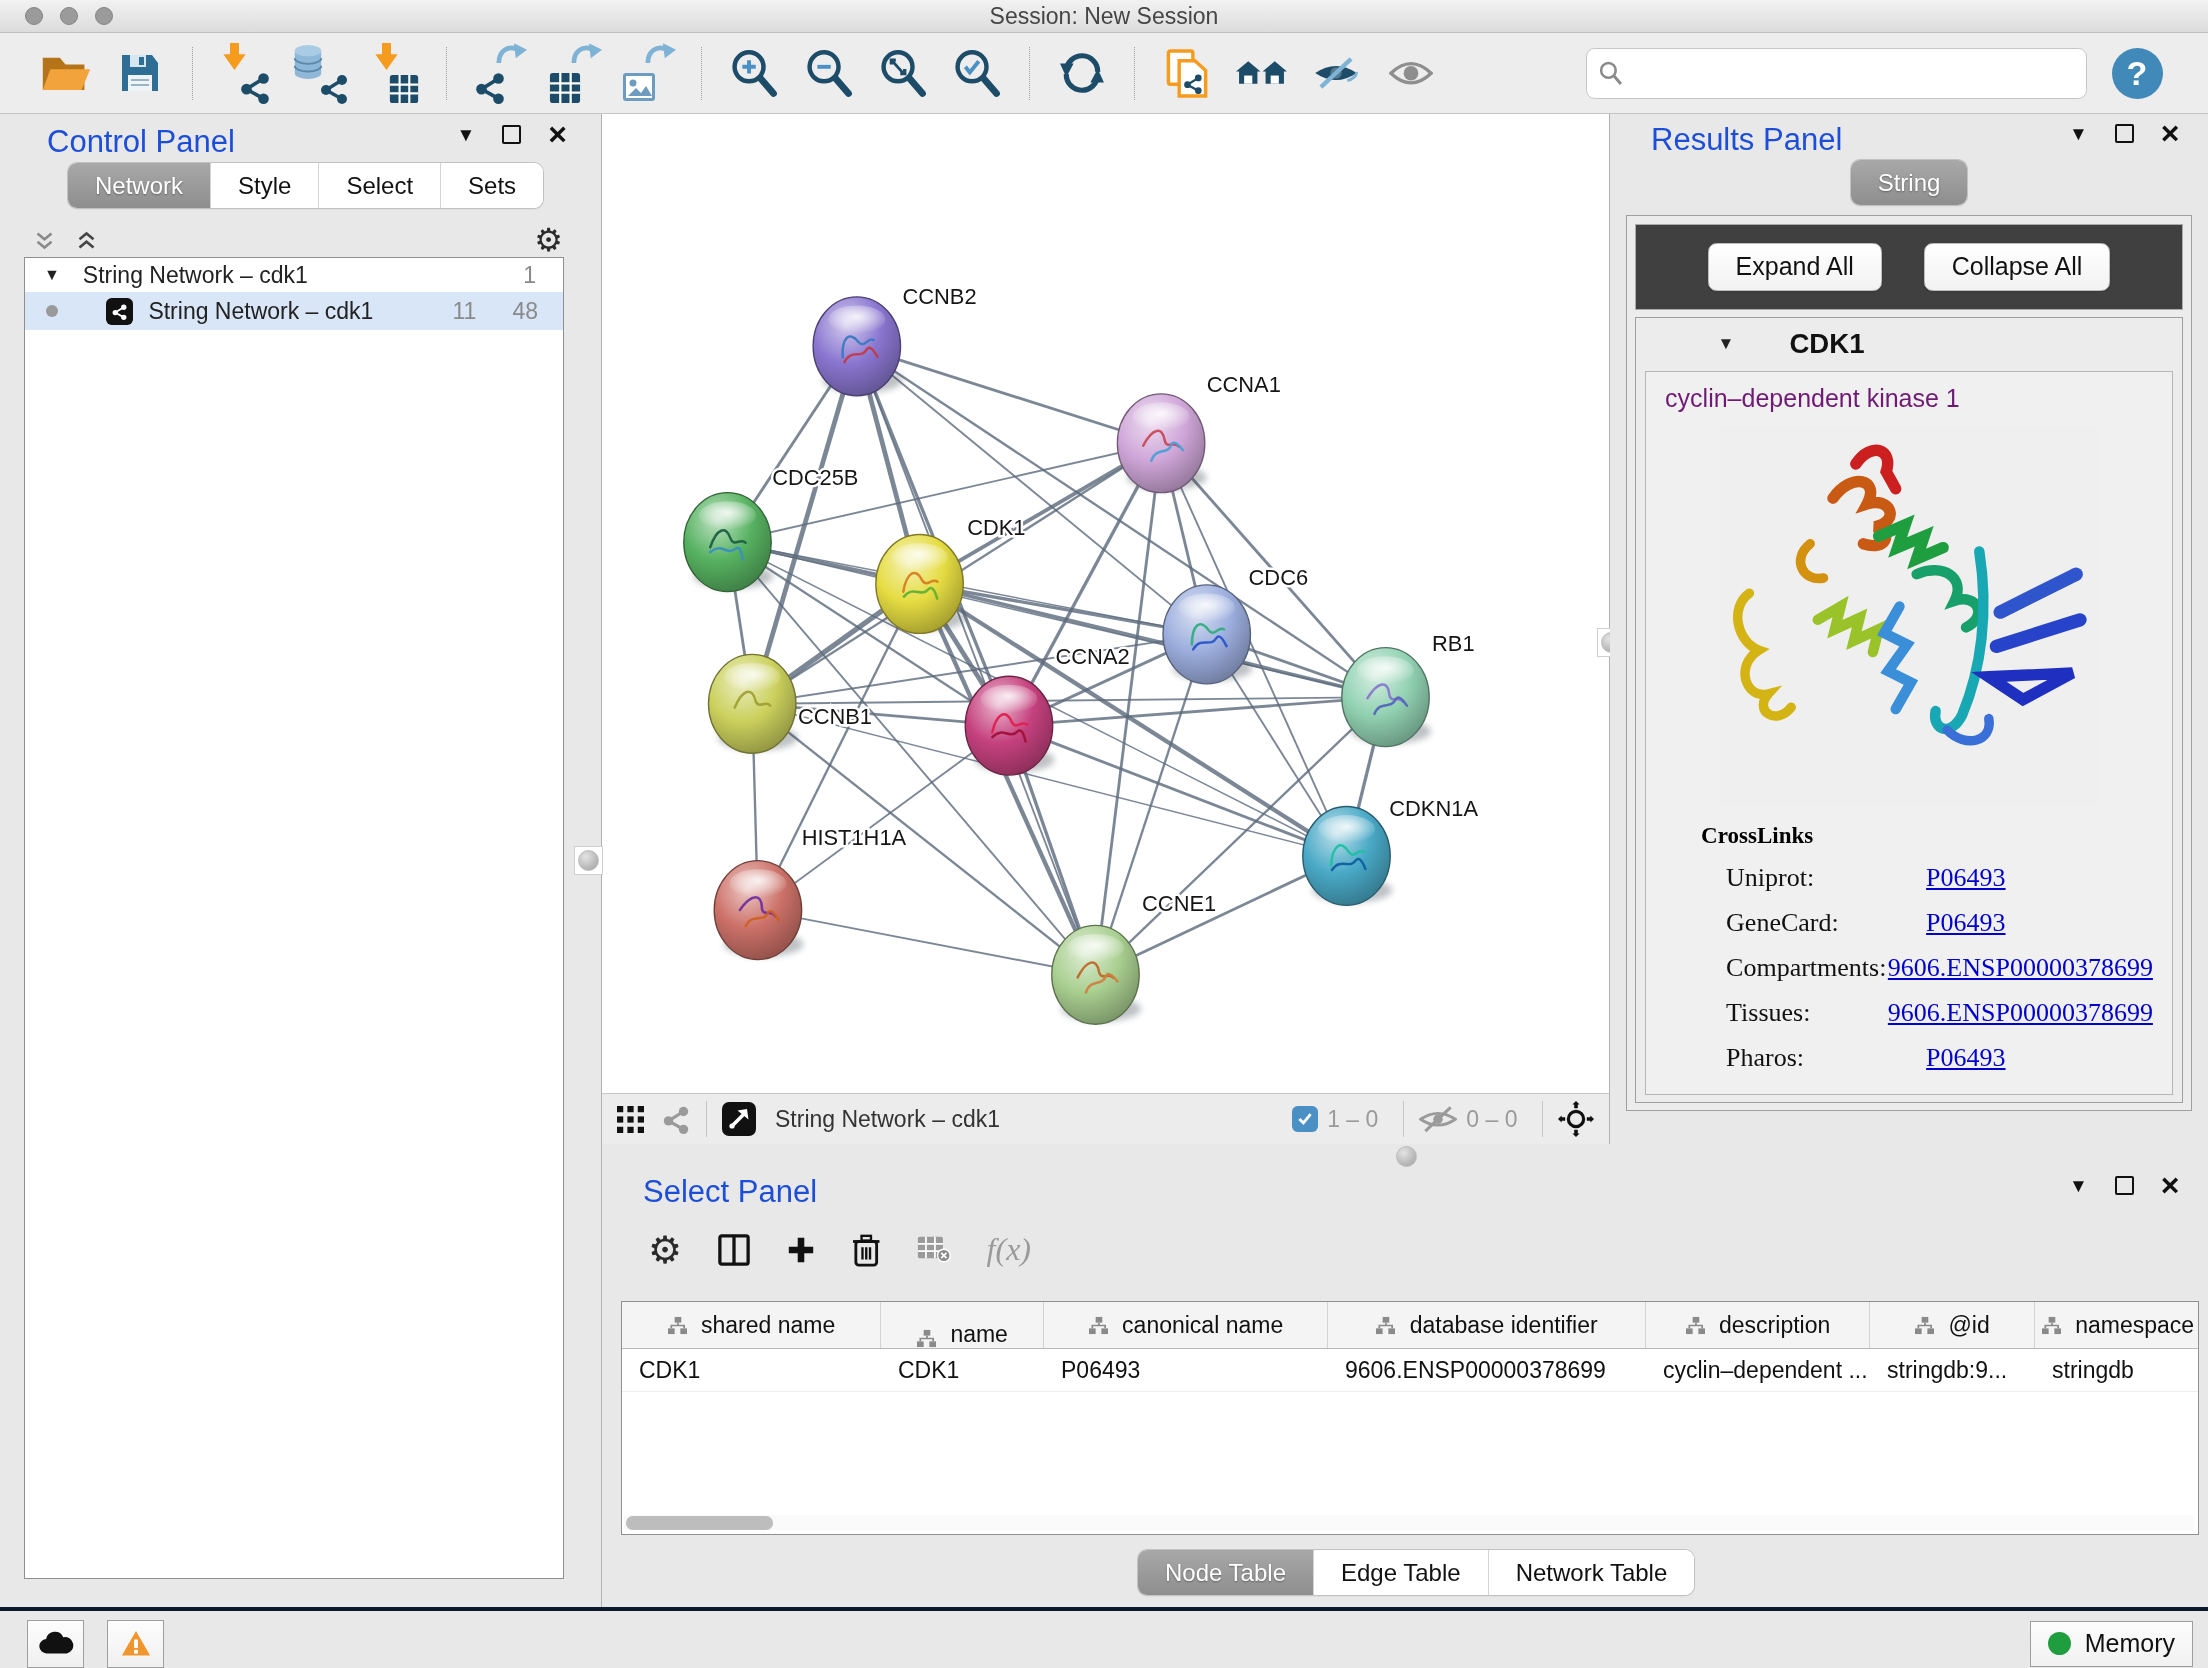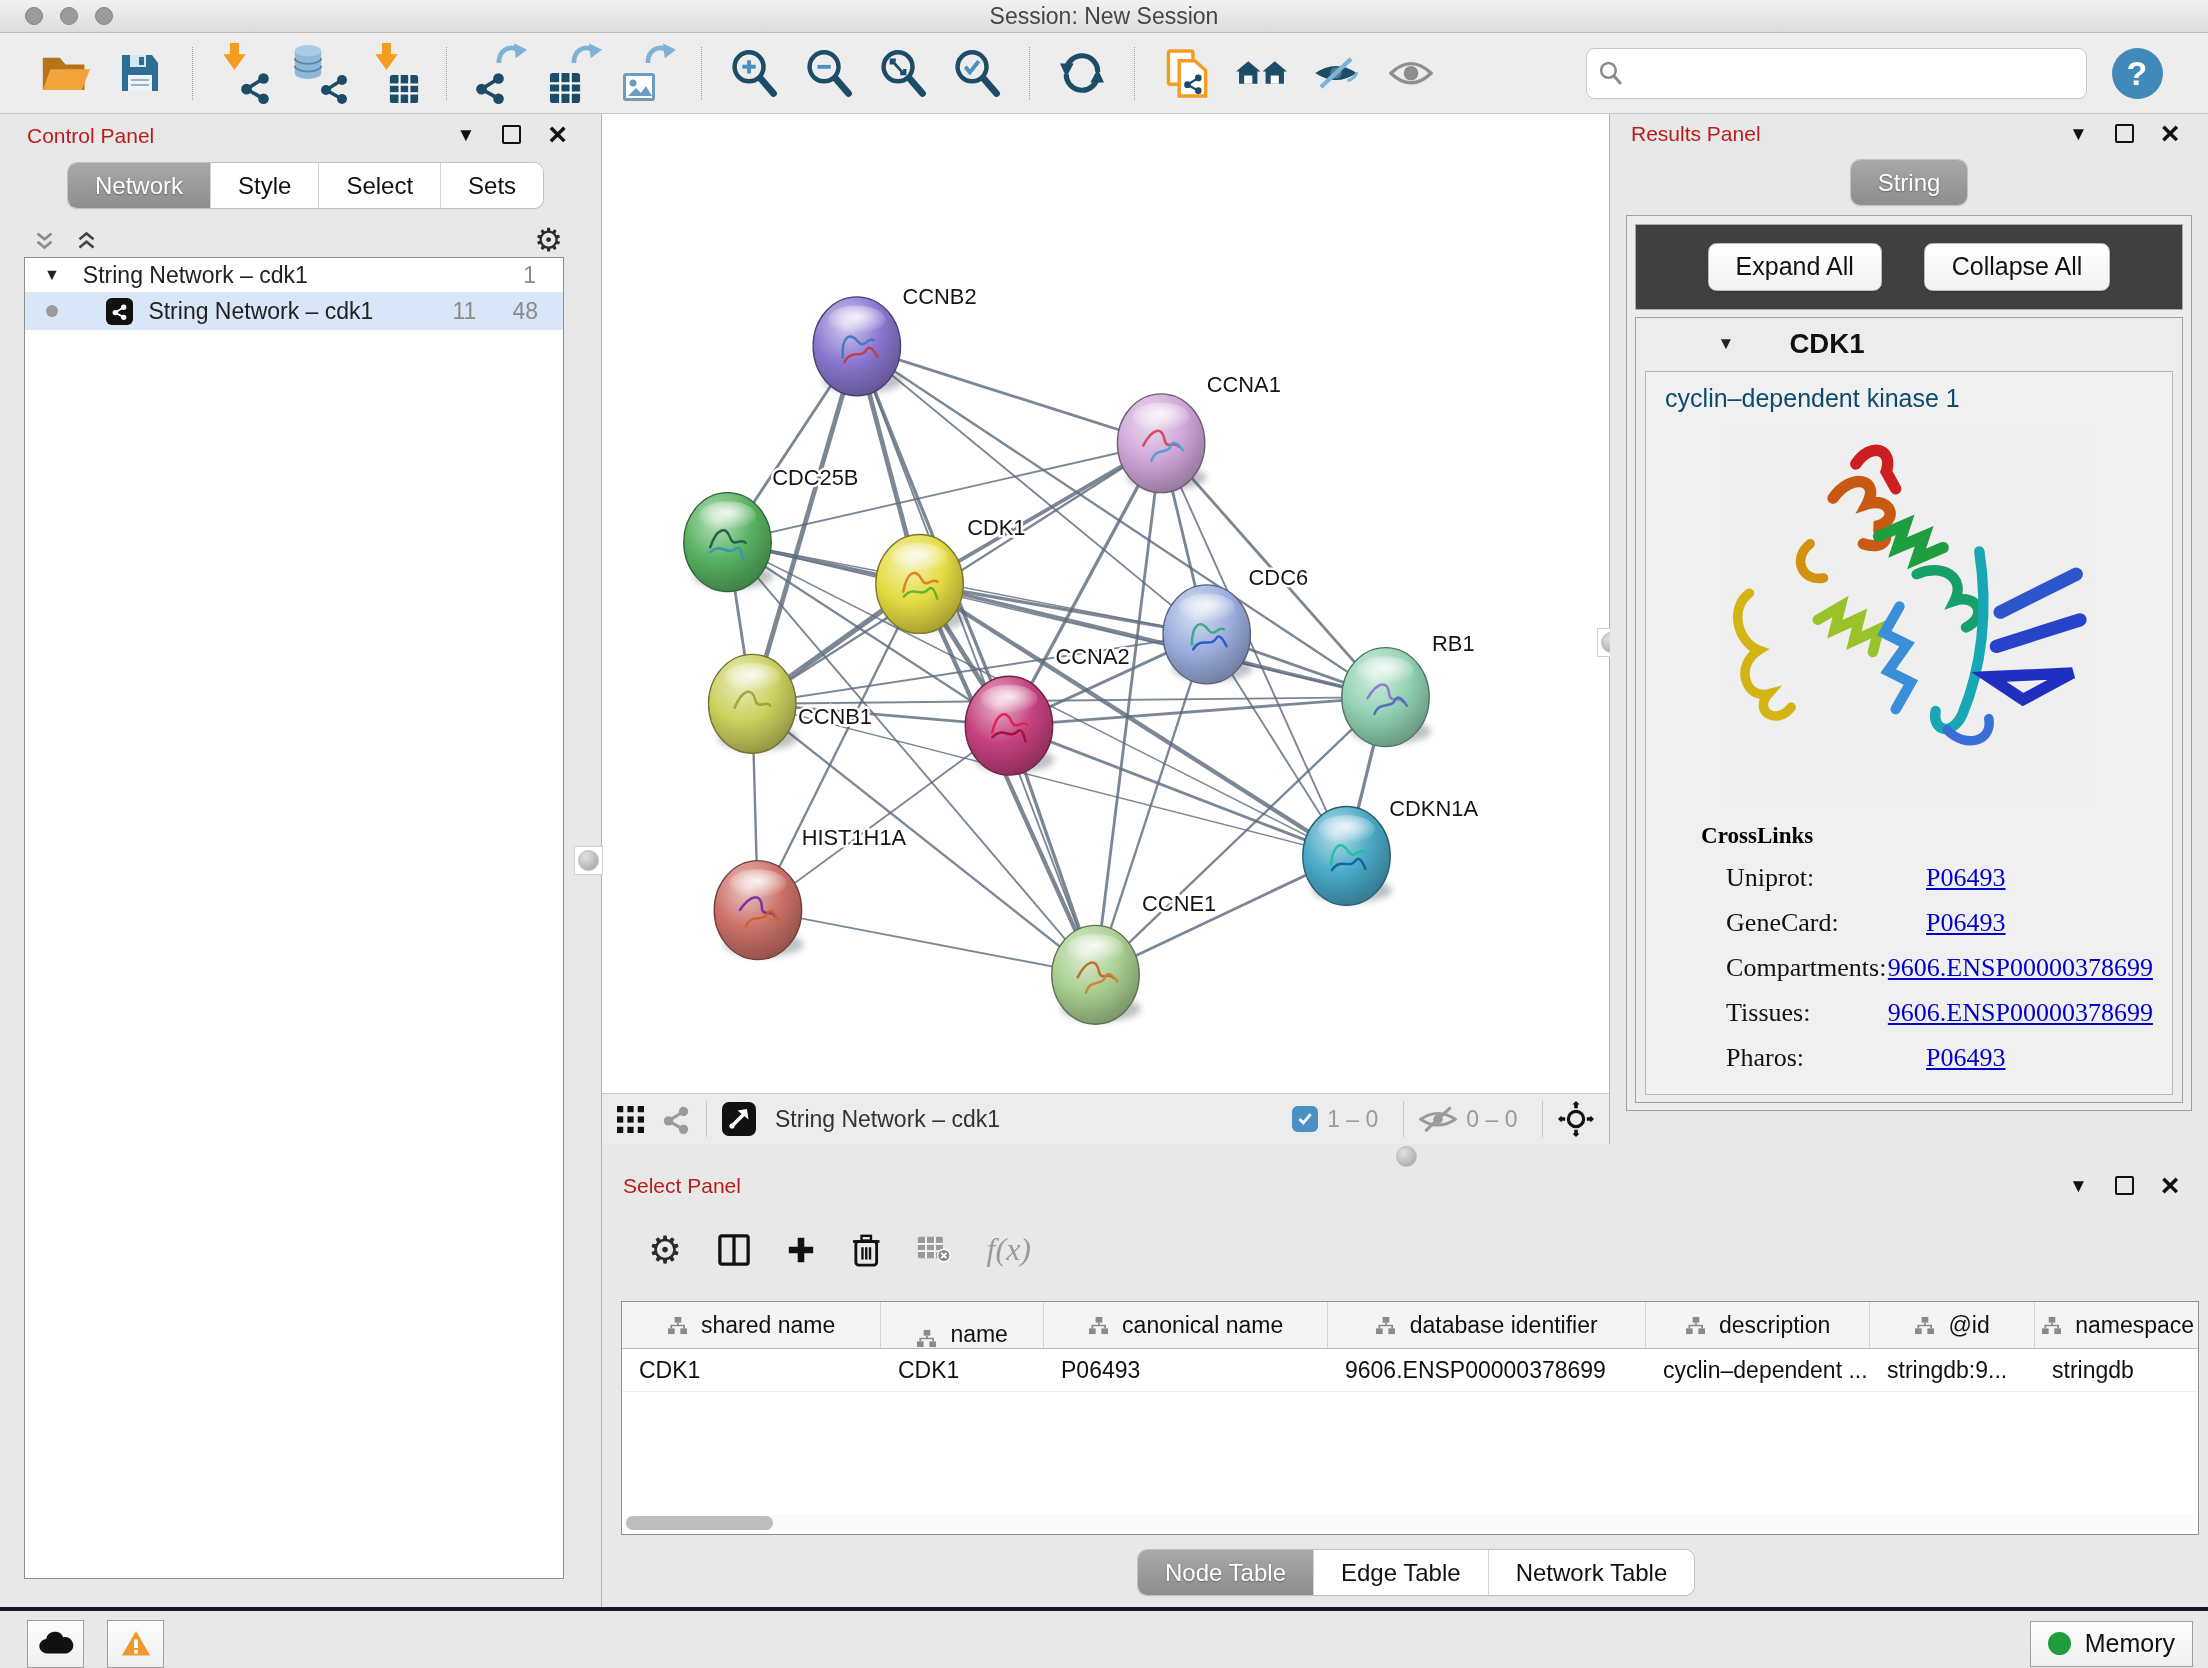--- a/index.html
+++ b/index.html
@@ -19,21 +19,21 @@
         position:relative;margin:0 6.7px;cursor:pointer;}
   .tsep{width:0;height:53px;border-left:1.9px dotted #9f9f9f;margin:0 15px;}
   .ovl{position:absolute;}
   .searchbox{margin-left:auto;width:476px;height:49px;background:#fff;border:1.9px solid #c6c6c6;
              border-radius:8.6px;display:flex;align-items:center;padding:0 11.4px;}
   .searchbox input{border:none;outline:none;font-size:23px;flex:1;margin-left:9.5px;
                    font-family:"Liberation Sans",sans-serif;background:transparent;}
   .help-btn{width:51px;height:51px;border-radius:50%;background:#4189b8;color:#fff;font-size:34px;
             font-weight:bold;display:flex;align-items:center;justify-content:center;margin:0 17px 0 25px;}
   
-  .panel-title{font-size:21px;color:#b91c1c;}
+  .panel-title{font-size:31px;color:#1d4ed8;margin-left:20px;}
   .pw-icons{display:flex;align-items:center;gap:27px;}
   .pw-min{font-size:19px;color:#111;line-height:1;}
   .pw-float{width:15px;height:15px;border:2.9px solid #111;border-radius:1.9px;}
   .pw-close{font-size:32px;font-weight:bold;color:#111;line-height:0.6;}
   .seg{display:inline-flex;border-radius:9px;box-shadow:0 0 0 1px #c2c2c2,0 1px 1.9px rgba(0,0,0,.15);overflow:hidden;background:#fff;}
   .seg .tab{background:#fff;color:#111;font-size:24px;padding:8.6px 27px;border-right:1px solid #d4d4d4;cursor:pointer;white-space:nowrap;}
   .seg .tab:last-child{border-right:none;}
   .seg .tab.active{background:linear-gradient(#a8a8a8,#8e8e8e);color:#fff;text-shadow:0 1px 1.9px rgba(0,0,0,.35);}
   
   .control-panel{left:0;top:114px;width:602px;height:1493px;background:#e8e8e8;border-right:1px solid #b2b2b2;box-sizing:border-box;}
@@ -81,21 +81,21 @@
   .rp-buttons{height:84px;border:1px solid #ababab;background:#404040;display:flex;align-items:center;
               justify-content:center;gap:42px;}
   .rp-btn{background:linear-gradient(#ffffff,#f2f2f2);border:1px solid #bdbdbd;border-radius:8.6px;
           font-size:25px;padding:8.6px 27px;color:#111;box-shadow:0 1px 1.9px rgba(0,0,0,.12);cursor:pointer;}
   .rp-section{margin-top:7.6px;border:1px solid #9f9f9f;height:786px;position:relative;background:#ececec;box-sizing:border-box;}
   .rp-sec-head{height:51px;display:flex;align-items:center;padding-left:82px;gap:55px;}
   .rp-sec-head .tri{font-size:17px;}
   .rp-entry-name{font-size:27.6px;font-weight:bold;color:#111;}
   .rp-content{position:absolute;left:9.5px;top:53px;right:9.5px;bottom:7.6px;border:1px solid #b5b5b5;
               background:#f0f0f0;padding:11.4px 19px;box-sizing:border-box;overflow:hidden;}
-  .rp-desc{font-size:25px;color:#0c4a6e;}
+  .rp-desc{font-size:25px;color:#701a75;}
   .protein-wrap{display:flex;justify-content:center;margin-top:13.3px;}
   .serif{font-family:"Liberation Serif",serif;}
   .xl-title{font-size:23px;font-weight:bold;margin:17px 0 5.7px 36px;color:#000;}
   .xl-row{display:flex;font-size:26px;margin-left:61px;line-height:45px;}
   .xl-label{width:200px;color:#111;}
   .xl-link{color:#0000cc;text-decoration:underline;}
   
   .table-panel{left:602px;top:1168px;width:1606px;height:439px;background:#e8e8e8;}
   .tp-header{position:absolute;left:21px;top:5.7px;}
   .tp-winicons{position:absolute;right:28.5px;top:7.6px;}

